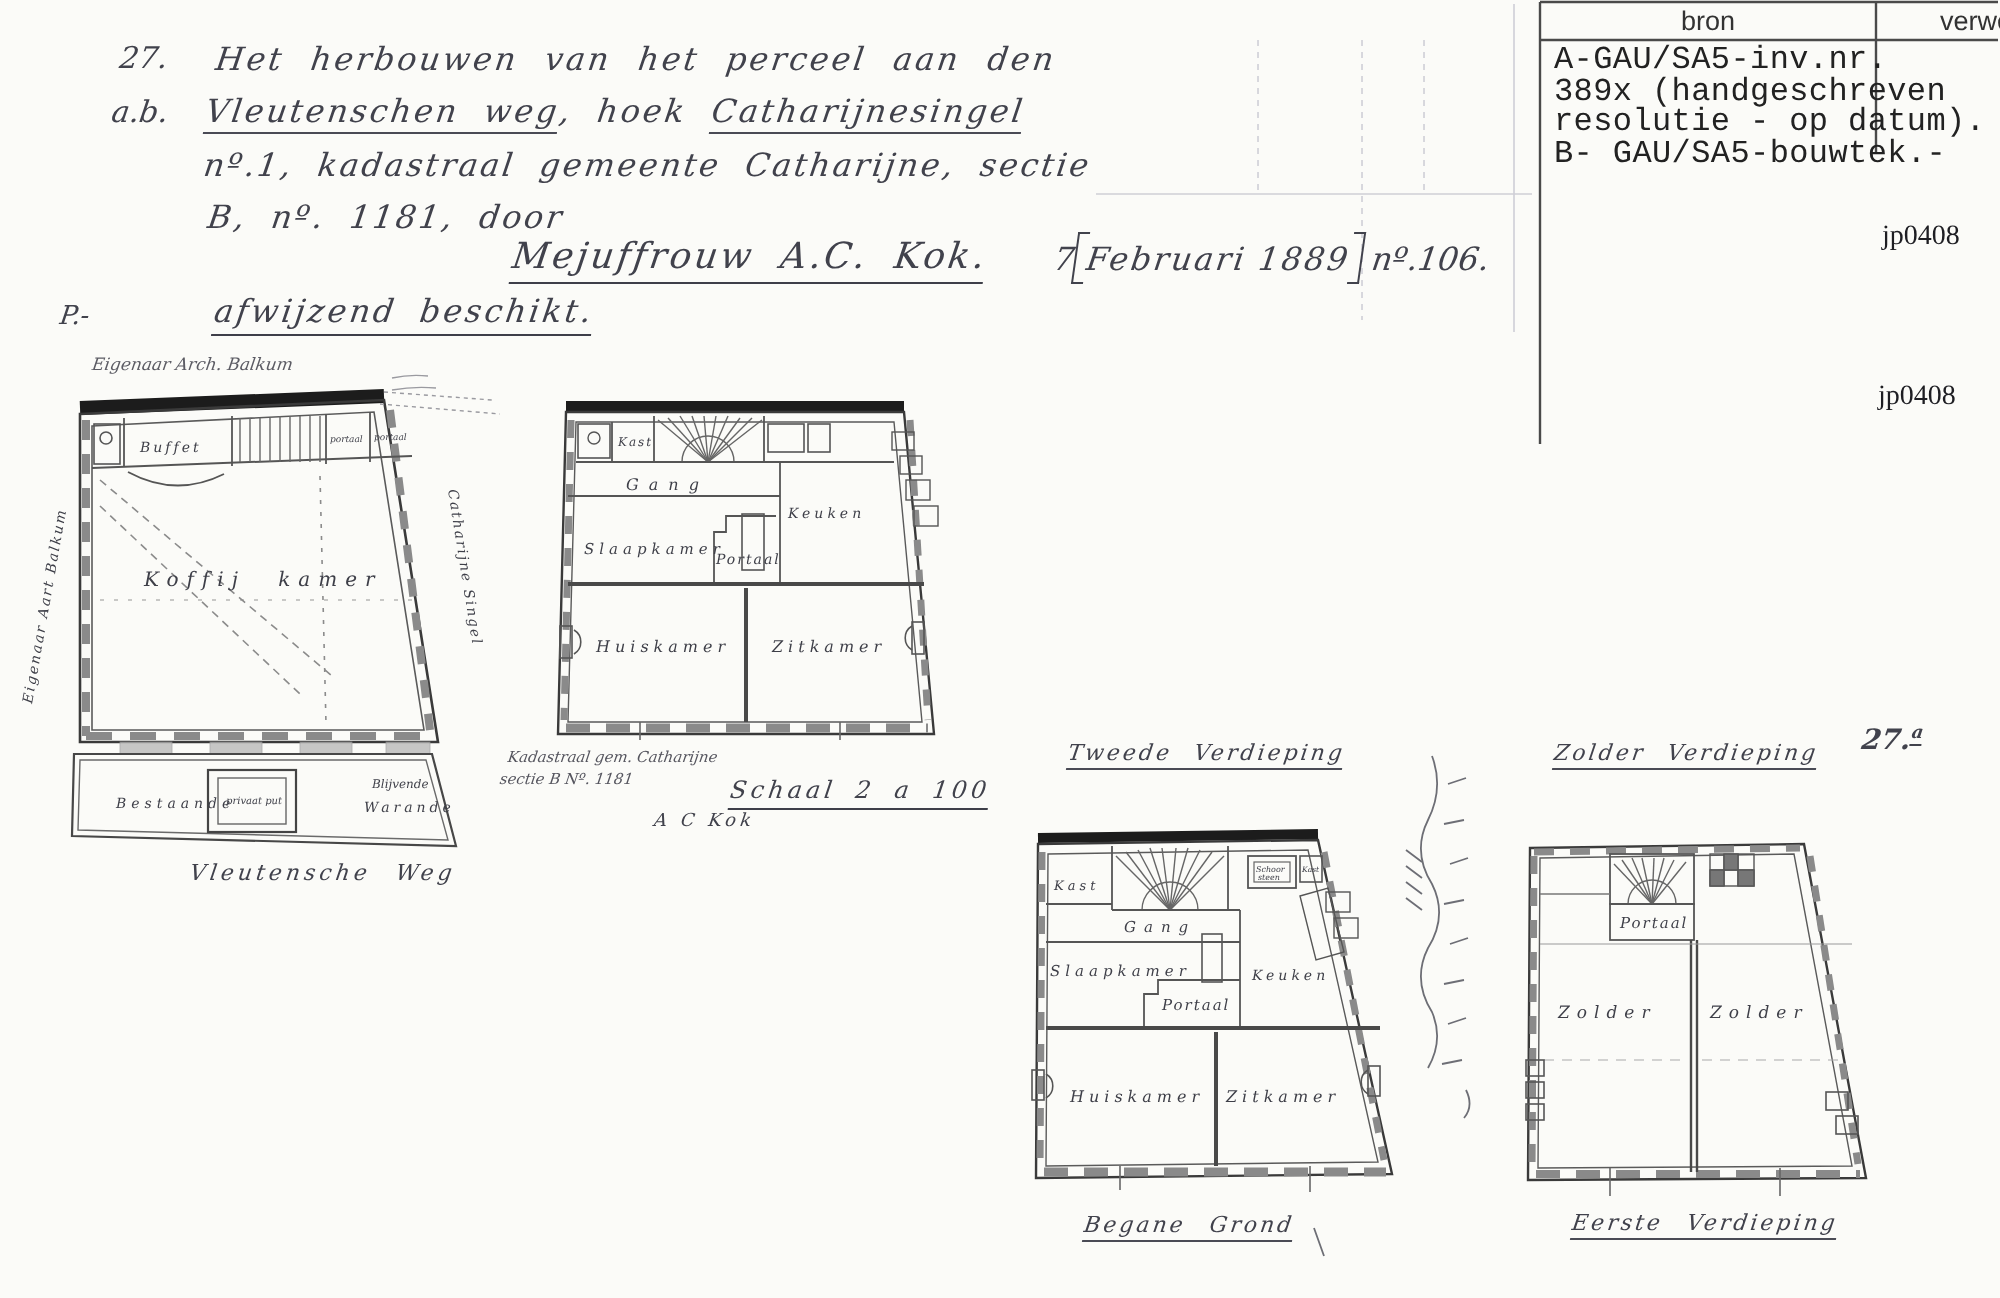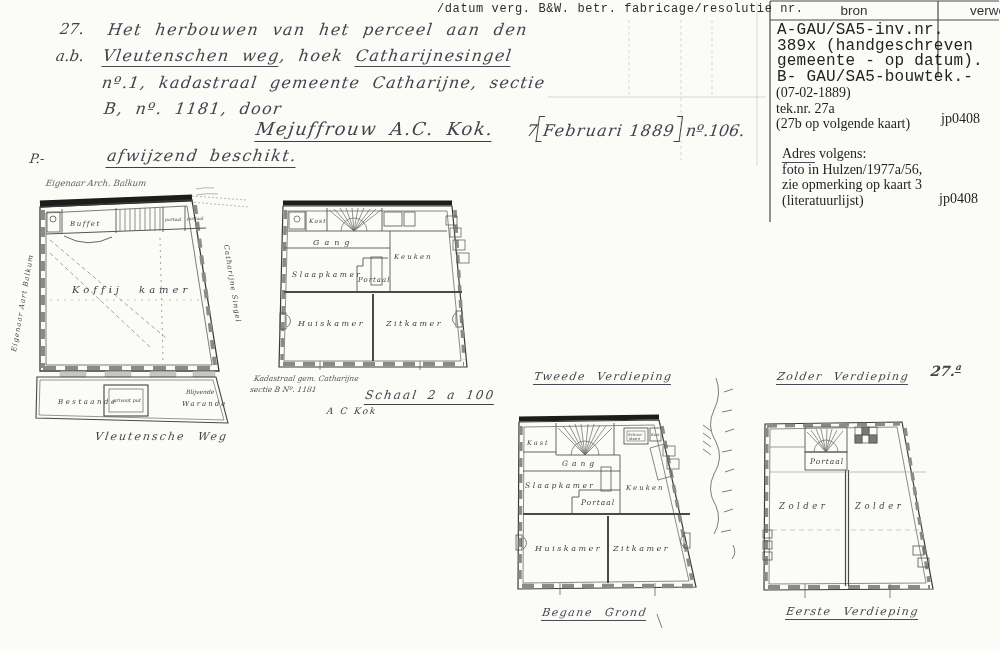--- a/index.html
+++ b/index.html
@@ -299,44 +299,32 @@
   </g>
 
   <g stroke="#55565f" stroke-width="0.9" fill="none" opacity="0.85">
     <path d="M716,378 q6,16 -2,32 q-8,16 2,32 q8,16 -2,32 q-8,16 2,32 q6,14 -2,28"></path>
     <path d="M724,392 l9,-3 M722,412 l10,-2 M725,432 l9,-3 M722,452 l10,-2 M725,472 l9,-3 M722,492 l10,-2 M724,512 l9,-3 M721,532 l10,-2"></path>
     <path d="M703,425 l8,6 M703,433 l8,6 M703,441 l8,6 M703,449 l8,6"></path>
     <path d="M733,545 q4,8 -1,14 M657,614 l5,14"></path>
   </g>
 </svg>
 
-  <div class="abs typed" style="left:437px;top:2px;">/datum verg. B&amp;W. betr. fabricage/resolutie nr.</div>
 
   <div class="abs sans" style="left:770px;top:3px;width:168px;text-align:center;">bron</div>
   <div class="abs sans" style="left:938px;top:3px;width:42px;text-align:left;padding-left:32px;">verwerkt</div>
 
   <div class="abs mono-block" style="left:777px;top:23px;">
     <div>A-GAU/SA5-inv.nr.</div>
     <div>389x (handgeschreven</div>
-    <div>gemeente - op datum).</div>
+    <div>resolutie - op datum).</div>
     <div>B- GAU/SA5-bouwtek.-</div>
   </div>
-  <div class="abs serif" style="left:776px;top:85px;">
-    <div>(07-02-1889)</div>
-    <div>tek.nr. 27a</div>
-    <div>(27b op volgende kaart)</div>
-  </div>
   <div class="abs serif" style="left:941px;top:111px;">jp0408</div>
 
-  <div class="abs serif" style="left:782px;top:146px;">
-    <div><span class="u">Adres</span><span> volgens:</span></div>
-    <div>foto in Hulzen/1977a/56,</div>
-    <div>zie opmerking op kaart 3</div>
-    <div>(literatuurlijst)</div>
-  </div>
   <div class="abs serif" style="left:939px;top:191px;">jp0408</div>
 
   <div class="abs hw sk" style="left:30px;top:151px;font-size:13px;">P.-</div>
   <div class="abs hw sk" style="left:60px;top:20px;font-size:15px;">27.</div>
   <div class="abs hw sk" style="left:108px;top:20px;font-size:16px;letter-spacing:1.4px;word-spacing:7px;">Het herbouwen van het perceel aan den</div>
   <div class="abs hw sk" style="left:56px;top:47px;font-size:15px;">a.b.</div>
   <div class="abs hw sk" style="left:103px;top:46px;font-size:16px;letter-spacing:1.4px;word-spacing:6px;">
     <span class="u">Vleutenschen weg</span><span>, hoek </span><span class="u">Catharijnesingel</span>
   </div>
   <div class="abs hw sk" style="left:102px;top:73px;font-size:16px;letter-spacing:1.3px;word-spacing:6px;">nº.1, kadastraal gemeente Catharijne, sectie</div>

